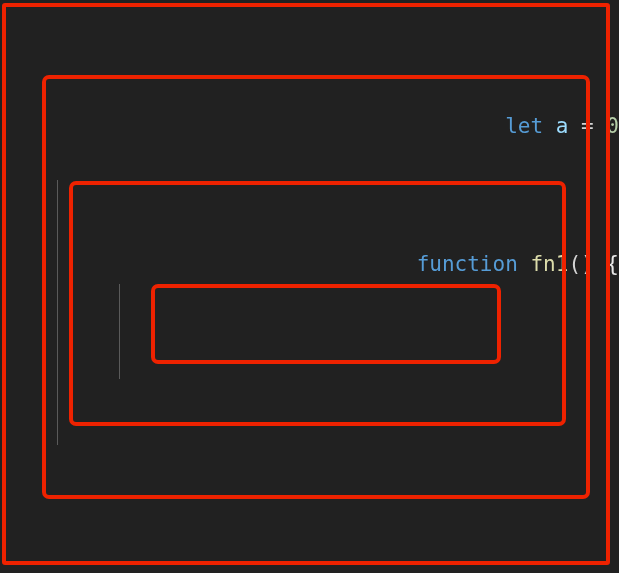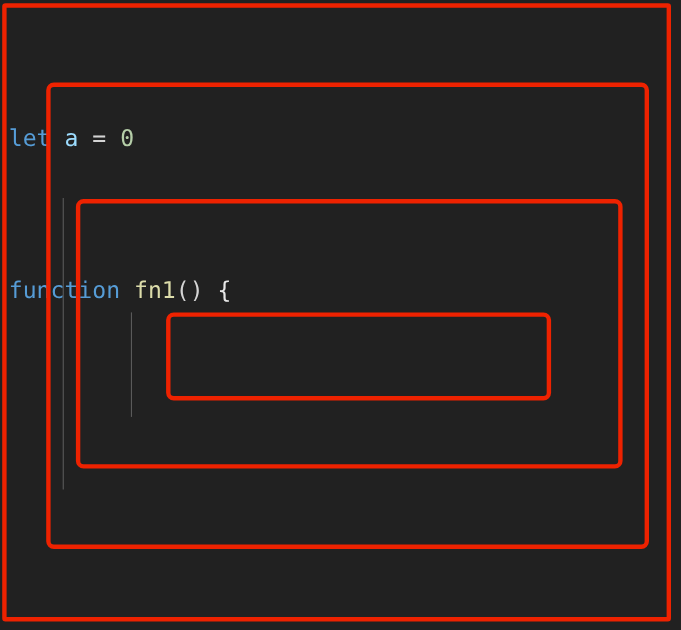--- a/index.html
+++ b/index.html
@@ -32,20 +32,21 @@
     font-size: 21px;
     line-height: 34.6px;
     letter-spacing: 0px;
     white-space: pre;
     color: #d4d4d4;
     z-index: 4;
   }
   .line {
     height: 34.6px;
     white-space: pre;
+    text-align: right;
   }
   .kw      { color: #569cd6; }
   .var     { color: #9cdcfe; }
   .num     { color: #b5cea8; }
   .fn      { color: #dcdcaa; margin-top: 16px; }
   .punc    { color: #d4d4d4; }
   .op      { color: #d4d4d4; }
   .brace   { color: #e8e8e8; }
 
   

